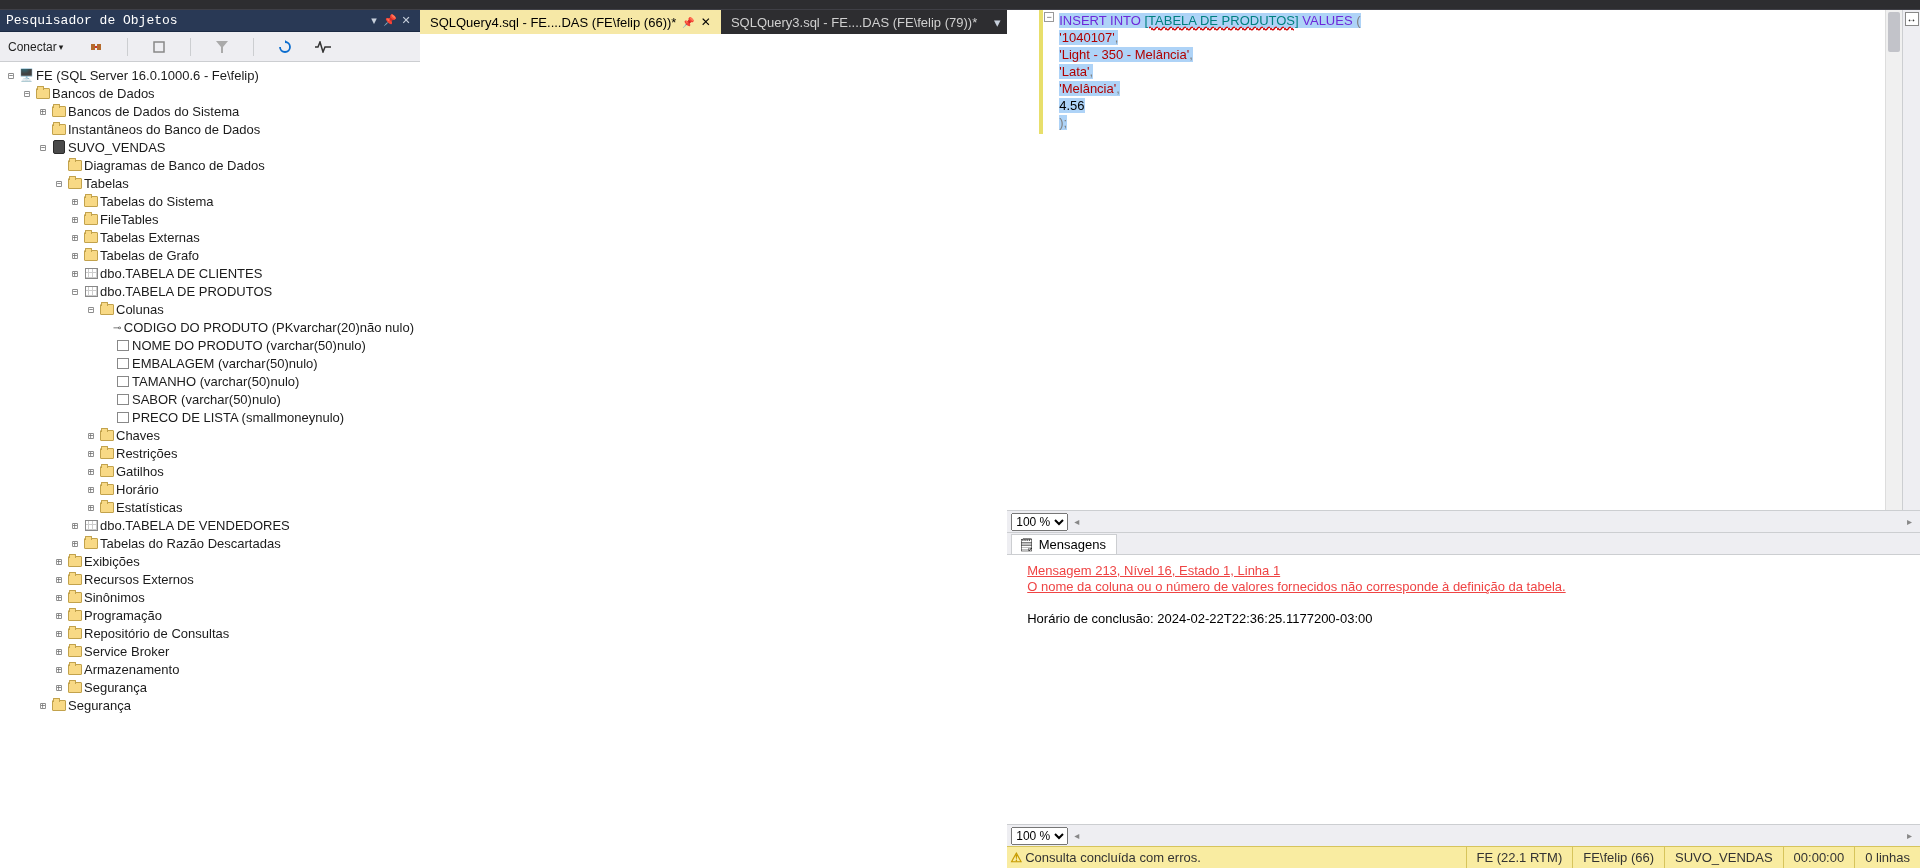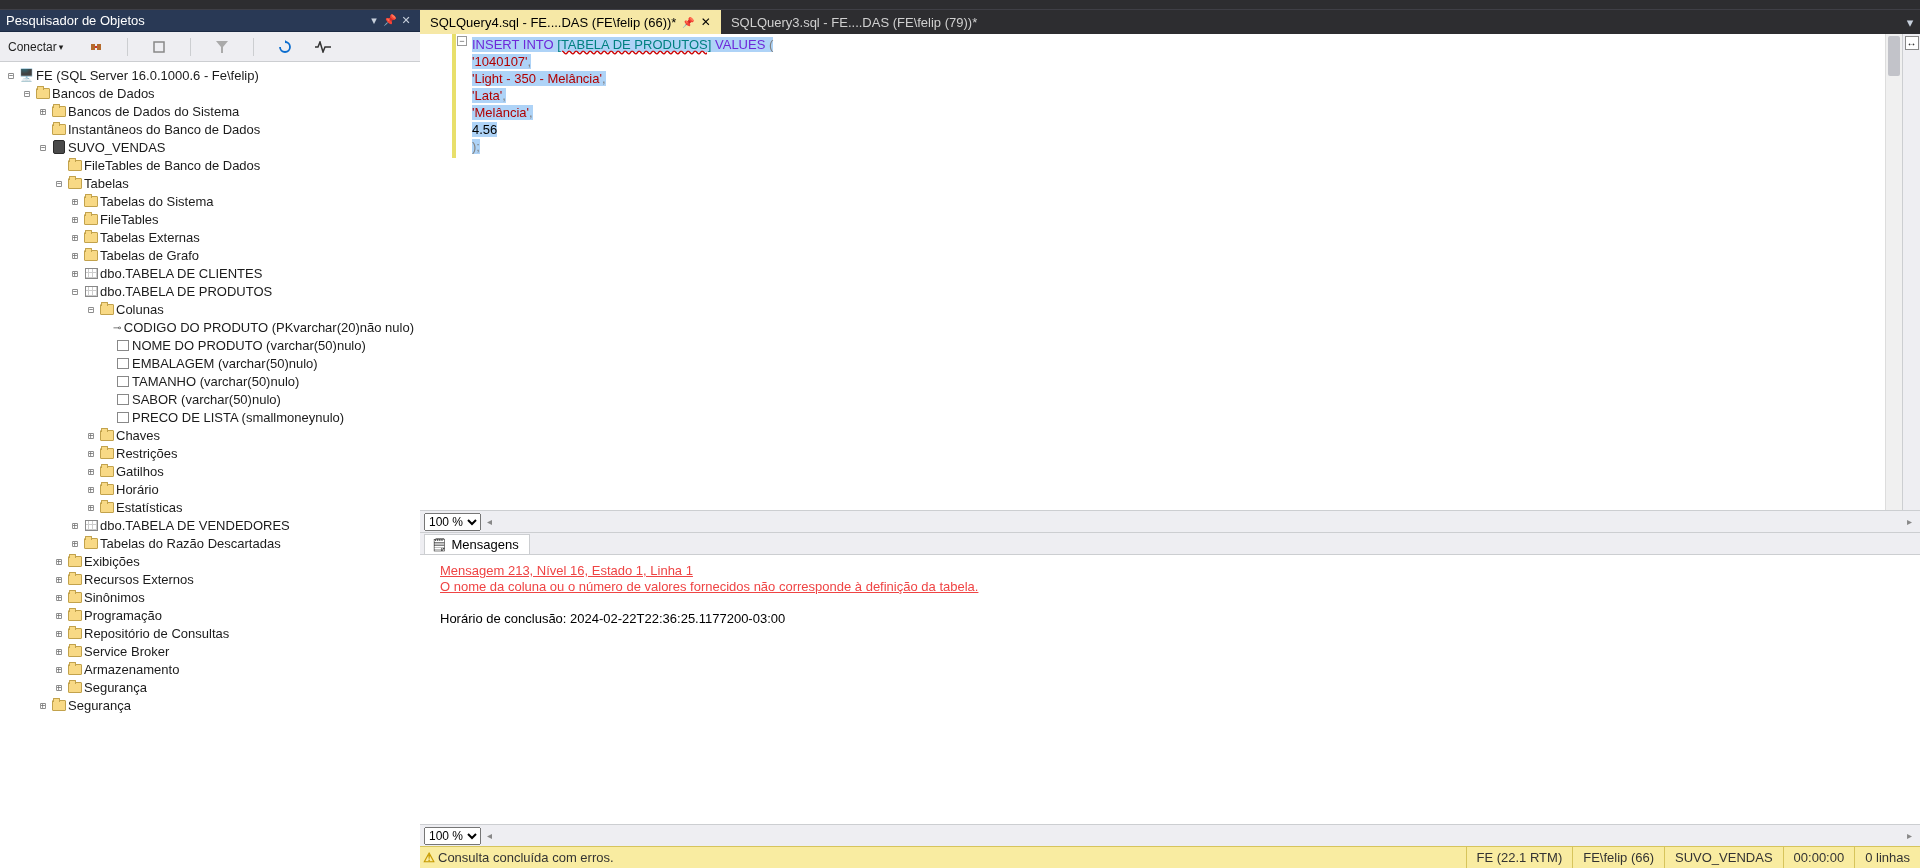--- a/index.html
+++ b/index.html
@@ -1,41 +1,41 @@
 <!DOCTYPE html>
 <html><head>
 <meta charset="utf-8">
 <style>
 * { margin:0; padding:0; box-sizing:border-box; font-family:"Segoe UI",Tahoma,sans-serif; font-size:13px; }
 body { background:#2d2d30; width:1920px; height:868px; overflow:hidden; display:flex; flex-direction:column; }
 .titlerow { height:9px; background:#2d2d30; }
 .main { flex:1; display:flex; background:#293955; border-top:1px solid #3f3f46; }
 .left-panel { width:420px; display:flex; flex-direction:column; background:#f5f5f5; }
 .panel-header { background:#293955; color:#fff; display:flex; align-items:center; height:22px; padding:0 6px; font-size:12px; border-bottom:1px solid #1b2a44; }
-.panel-header .title { flex:1; }
+.panel-header .title { flex:1;font-family:Liberation Mono, monospace; }
 .panel-header .hicon { width:16px; text-align:center; cursor:pointer; font-size:11px; color:#c7d0dc; }
 .toolbar { background:#eeeef2; height:30px; display:flex; align-items:center; padding:0 4px; gap:20px; border-bottom:1px solid #ccced1; }
 .toolbar .btn { padding:2px 4px; background:transparent; border:none; cursor:pointer; color:#1e1e1e; font-size:12px; display:flex; align-items:center; }
 .toolbar .btn.drop::after { content:"▾"; font-size:9px; margin-left:2px; }
 .toolbar .sep { width:1px; height:18px; background:#ccced1; margin:0 2px; }
 .toolbar .ico { width:18px; height:18px; display:flex; align-items:center; justify-content:center; cursor:pointer; }
 .tree { flex:1; background:#fff; overflow:auto; padding:4px 0; color:#1b1b1b; font-size:13px; }
 .tree-item { display:flex; align-items:center; height:18px; white-space:nowrap; cursor:default; padding-right:6px; }
 .tree-item .exp { width:14px; text-align:center; font-size:10px; color:#6a6a6a; cursor:pointer; font-family:Consolas,monospace; }
 .tree-item .ico { width:18px; height:16px; display:flex; align-items:center; justify-content:center; }
 .folder { width:14px; height:11px; background:#f8d985; border:1px solid #c2a24c; border-radius:1px; position:relative; }
 .folder::before { content:""; position:absolute; top:-3px; left:0; width:5px; height:3px; background:#f8d985; border:1px solid #c2a24c; border-bottom:none; border-radius:1px 1px 0 0; }
 .dbico { width:12px; height:14px; border:1px solid #6b6b6b; border-radius:2px 2px 2px 2px; background:linear-gradient(#fff,#d8d8d8); position:relative; }
 .dbico.sel { background:#4a4a4a; border-color:#2a2a2a; }
 .srvico { font-size:12px; }
 .tblico { width:13px; height:11px; border:1px solid #888; background:#fff; display:grid; grid-template-columns:1fr 1fr 1fr; }
 .tblico span{ border-right:1px solid #ccc; border-bottom:1px solid #ccc;}
 .colico { width:12px; height:11px; border:1px solid #888; background:#fff; }
 .keyico { font-size:10px; color:#555; }
-.right-panel { flex:1; display:flex; flex-direction:column; background:#fff; min-width:0; }
+.right-panel { flex:1; display:flex; flex-direction:row; background:#fff; min-width:0; }
 .tabs { height:24px; background:#2d2d30; display:flex; align-items:stretch; }
 .tab { display:flex; align-items:center; padding:0 10px; font-size:12px; color:#d0d0d0; background:#2d2d30; cursor:pointer; gap:6px; }
 .tab.active { background:#f6e8a6; color:#000; }
 .tab .pin { font-size:10px; color:#8a6; }
 .tab .close { font-size:12px; cursor:pointer; }
 .tabs .spacer{ flex:1; }
 .tabs .drop { width:20px; display:flex; align-items:center; justify-content:center; color:#c7d0dc; }
 .editor-area { display:flex; flex-direction:column; flex:1; min-height:0; }
 .editor-wrap { flex:1; display:flex; background:#fff; position:relative; min-height:0; }
 .gutter { width:32px; background:#fff; border-right:0px; }
@@ -142,21 +142,21 @@
           <span class="ico">
             <span class="dbico sel"></span>
           </span>
           <span>SUVO_VENDAS</span>
         </div>
       <div class="tree-item" style="padding-left:52px">
           <span class="exp">&nbsp;</span>
           <span class="ico">
             <span class="folder"></span>
           </span>
-          <span>FileTables de Banco de Dados</span>
+          <span>Diagramas de Banco de Dados</span>
         </div>
       <div class="tree-item" style="padding-left:52px">
           <span class="exp">⊟</span>
           <span class="ico">
             <span class="folder"></span>
           </span>
           <span>Tabelas</span>
         </div>
       <div class="tree-item" style="padding-left:68px">
           <span class="exp">⊞</span>

